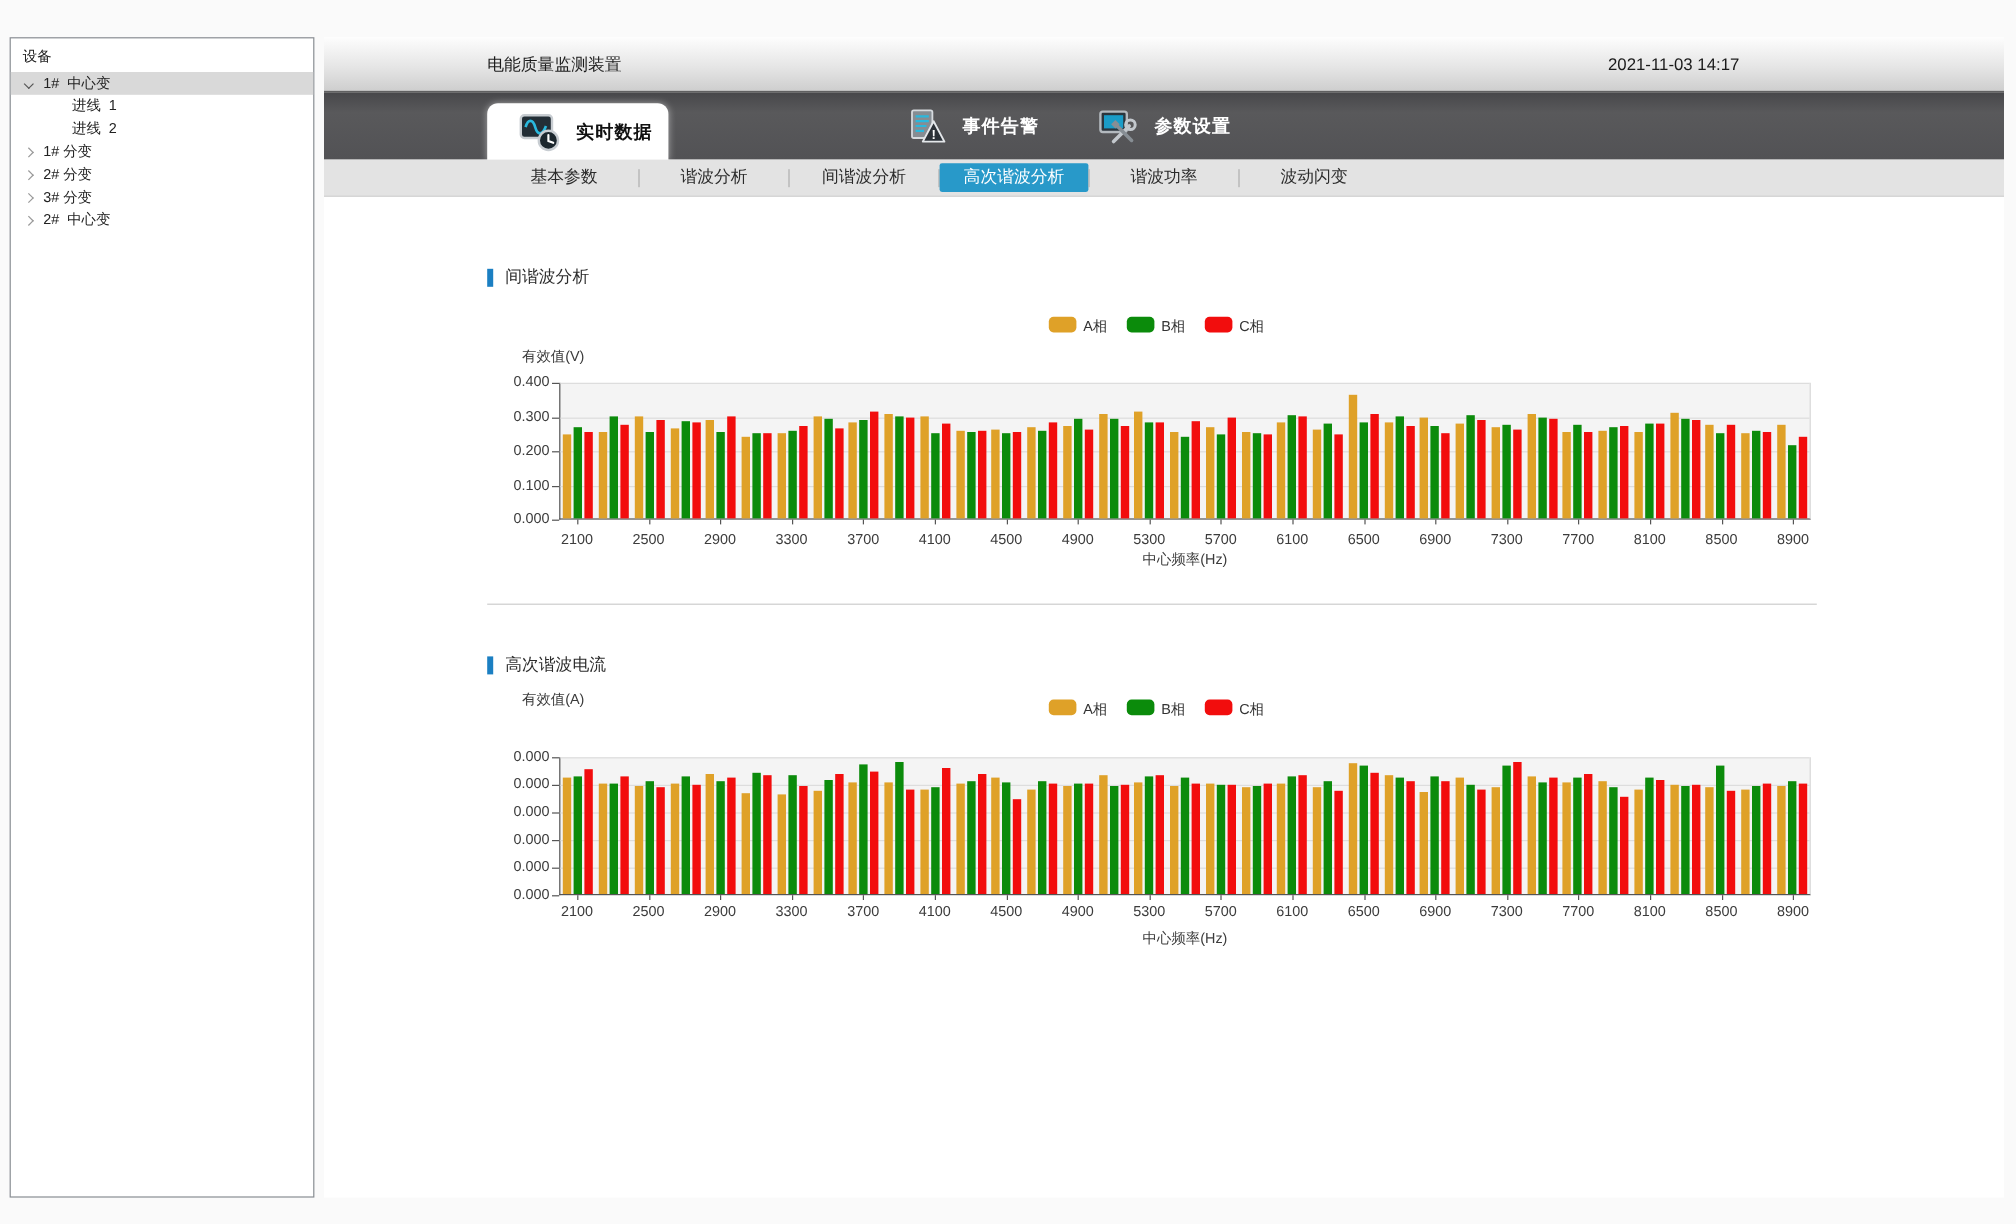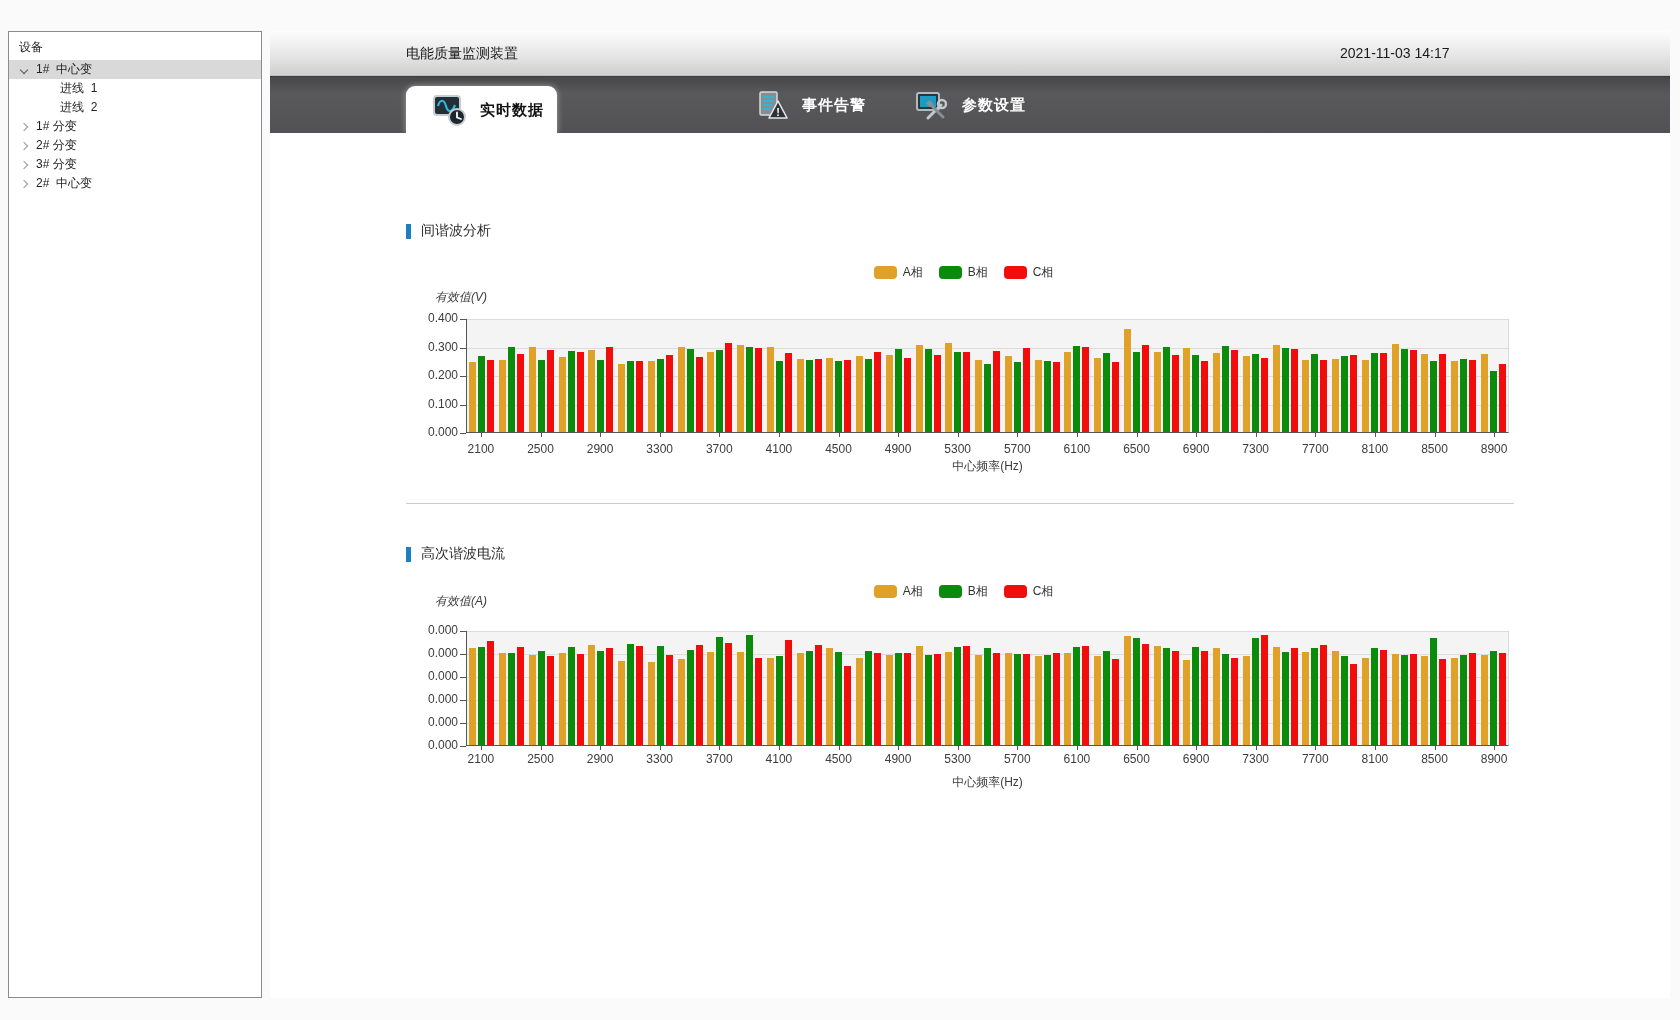--- a/index.html
+++ b/index.html
@@ -51,24 +51,24 @@
   .subtab { width:124px; height:24px; display:flex; align-items:center; justify-content:center;
     font-size:14px; color:#2b2b2b; cursor:default; border-radius:2px; }
   .subtab.active { background:#2899C9; color:#fff; }
   .subtab-div { width:1px; height:15px; background:#aeaeae; }
 
   
   .section { position:absolute; left:136px; display:flex; align-items:center; }
   .section .marker { width:5px; height:15px; background:#1B7FC2; }
   .section .sec-label { margin-left:10px; font-size:14px; color:#2b2b2b; }
   .legend { position:absolute; left:196px; width:1043px; display:flex; justify-content:center; gap:16px; transform:translateX(-24px); }
-  .legend .leg-item { display:flex; align-items:center; gap:6px; }
+  .legend .leg-item { display:flex; gap:6px; }
   .legend .swatch { width:23px; height:13px; border-radius:4px; }
   .legend .leg-label { font-size:12px; color:#333; }
-  .axis-ylabel { position:absolute; left:165px; font-size:12px; color:#3c3c3c;font-style:italic; }
+  .axis-ylabel { position:absolute; left:165px; font-size:12px; color:#3c3c3c; }
   .ytick { position:absolute; left:118px; width:70px; text-align:right; font-size:12px; color:#3c3c3c; }
   .ytickmark { position:absolute; width:6px; height:1px; background:#555; }
   .plot { position:absolute; left:196px; width:1043px; background:#f4f4f4;
     border-left:1px solid #555; border-bottom:1px solid #555; border-right:1px solid #d9d9d9; }
   .gridline { position:absolute; left:0; width:100%; height:1px; background:#dddddd; }
   .groups { position:absolute; left:0; top:0; width:100%; height:100%; display:flex; }
   .group { flex:1 1 0; display:flex; align-items:flex-end; justify-content:center; gap:2px; }
   .bar { width:7px; }
   .xtick { position:absolute; width:70px; text-align:center; font-size:12px; color:#3c3c3c; }
   .xtickmark { position:absolute; width:1px; height:4px; background:#555; }
@@ -161,20 +161,33 @@
               <line x1="14" y1="29" x2="27" y2="16" stroke="#c3c8cd" stroke-width="3" stroke-linecap="round"></line>
               <circle cx="28" cy="15" r="4" fill="none" stroke="#c3c8cd" stroke-width="2.5"></circle>
               <line x1="16" y1="15" x2="29" y2="28" stroke="#878e94" stroke-width="3" stroke-linecap="round"></line>
               <rect x="13" y="12" width="5" height="5" transform="rotate(45 15.5 14.5)" fill="#878e94"></rect>
             </svg>
           </span>
           <span class="tab-label">参数设置</span>
         </div>
       </div>
 
+    <div id="subtabbar">
+        <div class="subtab">基本参数</div>
+        <span class="subtab-div"></span>
+        <div class="subtab">谐波分析</div>
+        <span class="subtab-div"></span>
+        <div class="subtab">间谐波分析</div>
+        <span class="subtab-div"></span>
+        <div class="subtab active">高次谐波分析</div>
+        <span class="subtab-div"></span>
+        <div class="subtab">谐波功率</div>
+        <span class="subtab-div"></span>
+        <div class="subtab">波动闪变</div>
+      </div>
 
     <div id="chart-divider"></div>
 
     <div id="charts">
         <div class="section" style="top: 191px;">
           <span class="marker"></span>
           <span class="sec-label">间谐波分析</span>
         </div>
         <div class="legend" style="top: 233px;">
           <span class="leg-item">
@@ -432,21 +445,21 @@
           </span>
           <span class="leg-item">
             <span class="swatch" style="background: rgb(11, 139, 11);"></span>
             <span class="leg-label">B相</span>
           </span>
           <span class="leg-item">
             <span class="swatch" style="background: rgb(242, 13, 13);"></span>
             <span class="leg-label">C相</span>
           </span>
         </div>
-        <div class="axis-ylabel" style="top: 562px;">有效值(A)</div>
+        <div class="axis-ylabel" style="top: 544px;">有效值(A)</div>
         <div class="ytick" style="top: 592px;">0.000</div>
         <div class="ytickmark" style="left: 190px; top: 600px;"></div>
         <div class="ytick" style="top: 615px;">0.000</div>
         <div class="ytickmark" style="left: 190px; top: 623px;"></div>
         <div class="ytick" style="top: 638px;">0.000</div>
         <div class="ytickmark" style="left: 190px; top: 646px;"></div>
         <div class="ytick" style="top: 661px;">0.000</div>
         <div class="ytickmark" style="left: 190px; top: 669px;"></div>
         <div class="ytick" style="top: 684px;">0.000</div>
         <div class="ytickmark" style="left: 190px; top: 692px;"></div>

